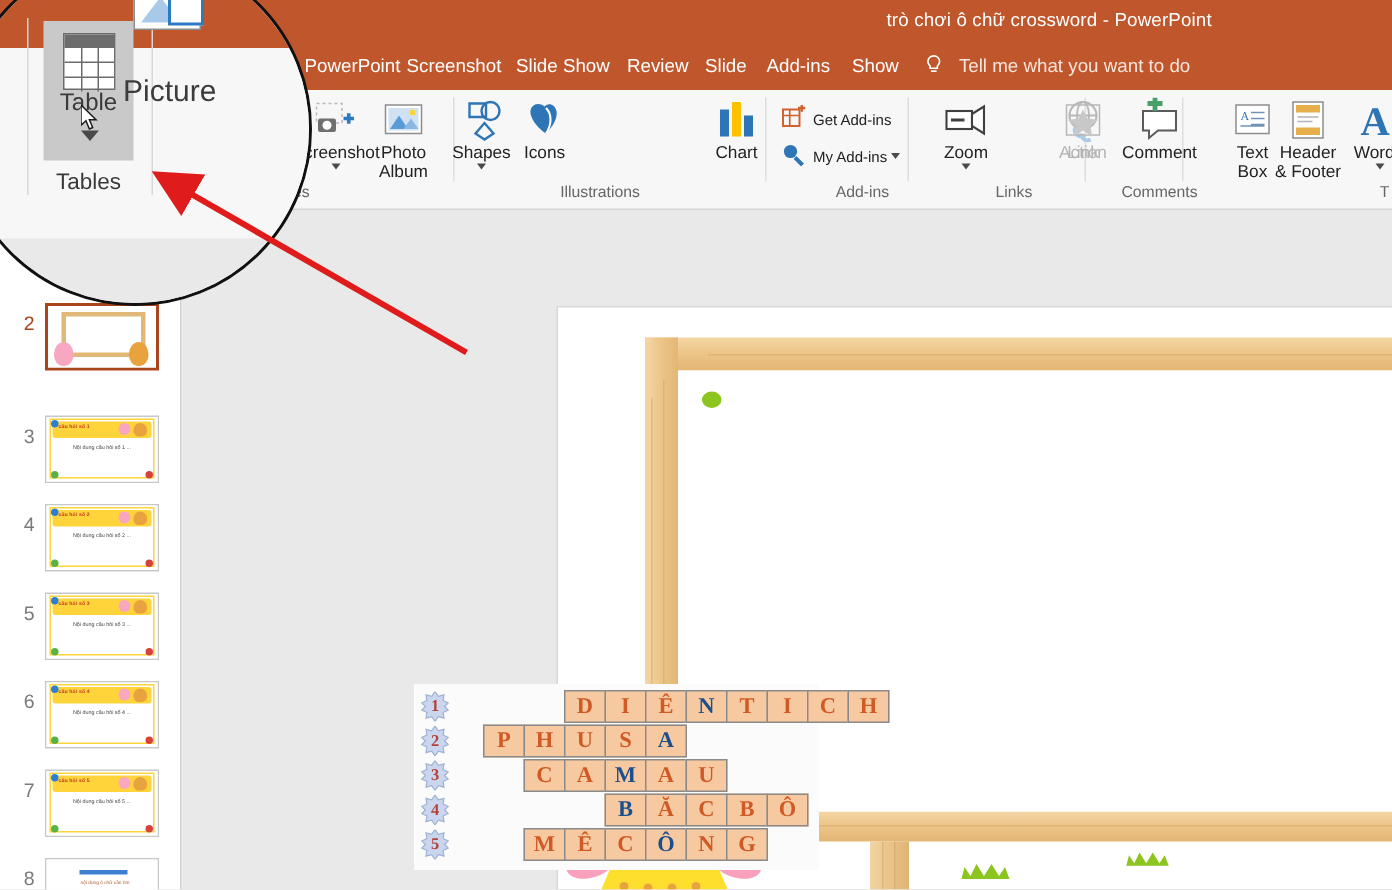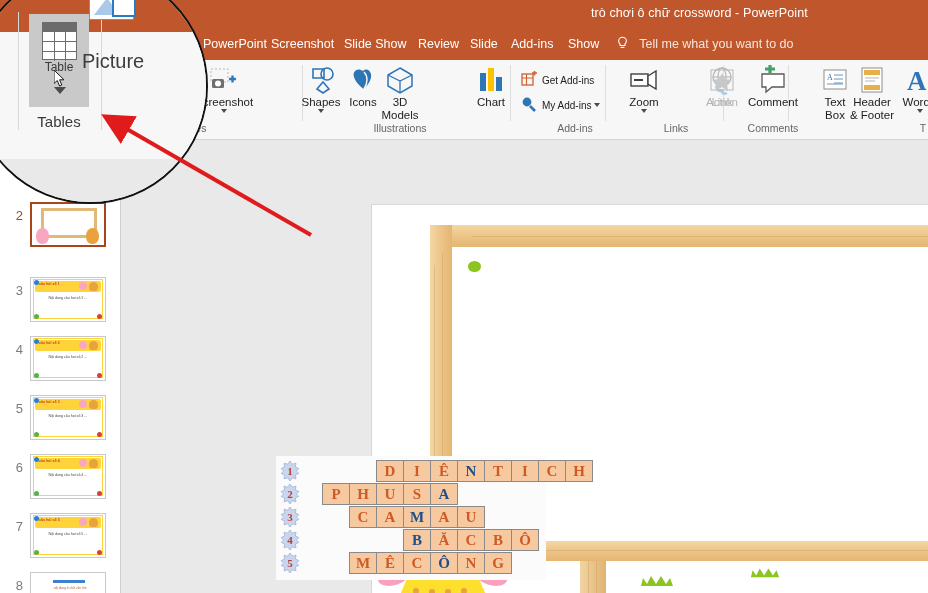--- a/index.html
+++ b/index.html
@@ -259,21 +259,21 @@
     background: #6c6c6c;
   }
   .m-tableicon .vl {
     position: absolute; top: 9px; width: 1px; height: 29px; background: #6c6c6c;
   }
   .m-tableicon .hl {
     position: absolute; left: 0; width: 100%; height: 1px; background: #6c6c6c;
   }
   .m-tablelabel {
     position: absolute; left: 55px; top: 90px; width: 60px;
-    text-align: center; font-size: 12px; color: #3a3a3a;
+    text-align: center; font-size: 16px; color: #3a3a3a;
   }
   .m-tablecaret {
     position: absolute; left: 80px; top: 117px; width: 0; height: 0;
     border-left: 6px solid transparent; border-right: 6px solid transparent;
     border-top: 7px solid #4a4a4a;
   }
   .m-tablesgrp {
     position: absolute; left: 50px; top: 143px; width: 70px;
     text-align: center; font-size: 15px; color: #3a3a3a;
   }
@@ -361,43 +361,46 @@
         <div class="btn-big" style="left: 195px; top: 2px;">
           <span class="glyph"><svg width="34" height="30" viewBox="0 0 34 30">
               <rect x="4" y="4" width="17" height="13" fill="none" stroke="#b9b9b9" stroke-dasharray="2 2"></rect>
               <rect x="5" y="14" width="12" height="9" rx="1.5" fill="#6f6f6f"></rect>
               <circle cx="11" cy="18.5" r="3" fill="#fff"></circle>
               <path d="M22 14 h7 M25.5 10.5 v7" stroke="#2b7ac4" stroke-width="2.4"></path>
             </svg></span>
           <span class="lbl">Screenshot</span>
           <i class="caret"></i>
         </div>
+        <div class="btn-big" style="left: 240px; top: 2px;">
+          <span class="glyph"><svg width="34" height="30" viewBox="0 0 34 30">
+              <rect x="5" y="5" width="24" height="19" fill="#fff" stroke="#8d8d8d"></rect>
+              <rect x="7" y="7" width="20" height="15" fill="#cfe2f4"></rect>
+              <path d="M8 21 L14 12 L20 21 Z" fill="#5b9bd5"></path>
+              <path d="M17 21 L22 14 L27 21 Z" fill="#8ab8e2"></path>
+              <circle cx="23" cy="10" r="2" fill="#ffd33a"></circle>
+            </svg></span>
+          <span class="lbl">Photo</span>
+          <span class="lbl">Album</span>
+        </div>
         <div class="btn-big" style="left: 292px; top: 2px;">
           <span class="glyph"><svg width="34" height="30" viewBox="0 0 34 30">
               <path d="M9 4 L20 4 L20 13 L9 13 Z" fill="none" stroke="#2e75b6" stroke-width="1.6"></path>
               <circle cx="23" cy="9" r="6" fill="none" stroke="#2e75b6" stroke-width="1.6"></circle>
               <path d="M13 24 L19 17 L25 24 L19 28 Z" fill="none" stroke="#2e75b6" stroke-width="1.6"></path>
             </svg></span>
           <span class="lbl">Shapes</span>
           <i class="caret"></i>
         </div>
         <div class="btn-big" style="left: 334px; top: 2px;">
           <span class="glyph"><svg width="34" height="30" viewBox="0 0 34 30">
               <path d="M17 6 C12 2 6 6 8 12 C10 18 15 22 18 24 C22 20 26 14 25 9 C24 5 20 3 17 6 Z" fill="#2e75b6"></path>
               <path d="M18 24 C22 18 22 11 18 7" fill="none" stroke="#fff" stroke-width="1.4"></path>
             </svg></span>
           <span class="lbl">Icons</span>
-        </div>
-        <div class="btn-big" style="left: 371px; top: 2px;">
-          <span class="glyph"><svg width="34" height="30" viewBox="0 0 34 30">
-              <path d="M17 3 L29 10 L29 21 L17 28 L5 21 L5 10 Z" fill="none" stroke="#2e75b6" stroke-width="1.5"></path>
-              <path d="M5 10 L17 16 L29 10 M17 16 L17 28" fill="none" stroke="#2e75b6" stroke-width="1.3"></path>
-            </svg></span>
-          <span class="lbl">3D</span>
-          <span class="lbl">Models</span>
         </div>
         <div class="btn-big" style="left: 462px; top: 2px;">
           <span class="glyph"><svg width="34" height="30" viewBox="0 0 34 30">
               <rect x="6" y="8" width="6" height="18" fill="#2e75b6"></rect>
               <rect x="14" y="3" width="6" height="23" fill="#ffc000"></rect>
               <rect x="22" y="12" width="6" height="14" fill="#2e75b6"></rect>
             </svg></span>
           <span class="lbl">Chart</span>
         </div>
         <div class="btn-big" style="left: 615px; top: 2px;">

